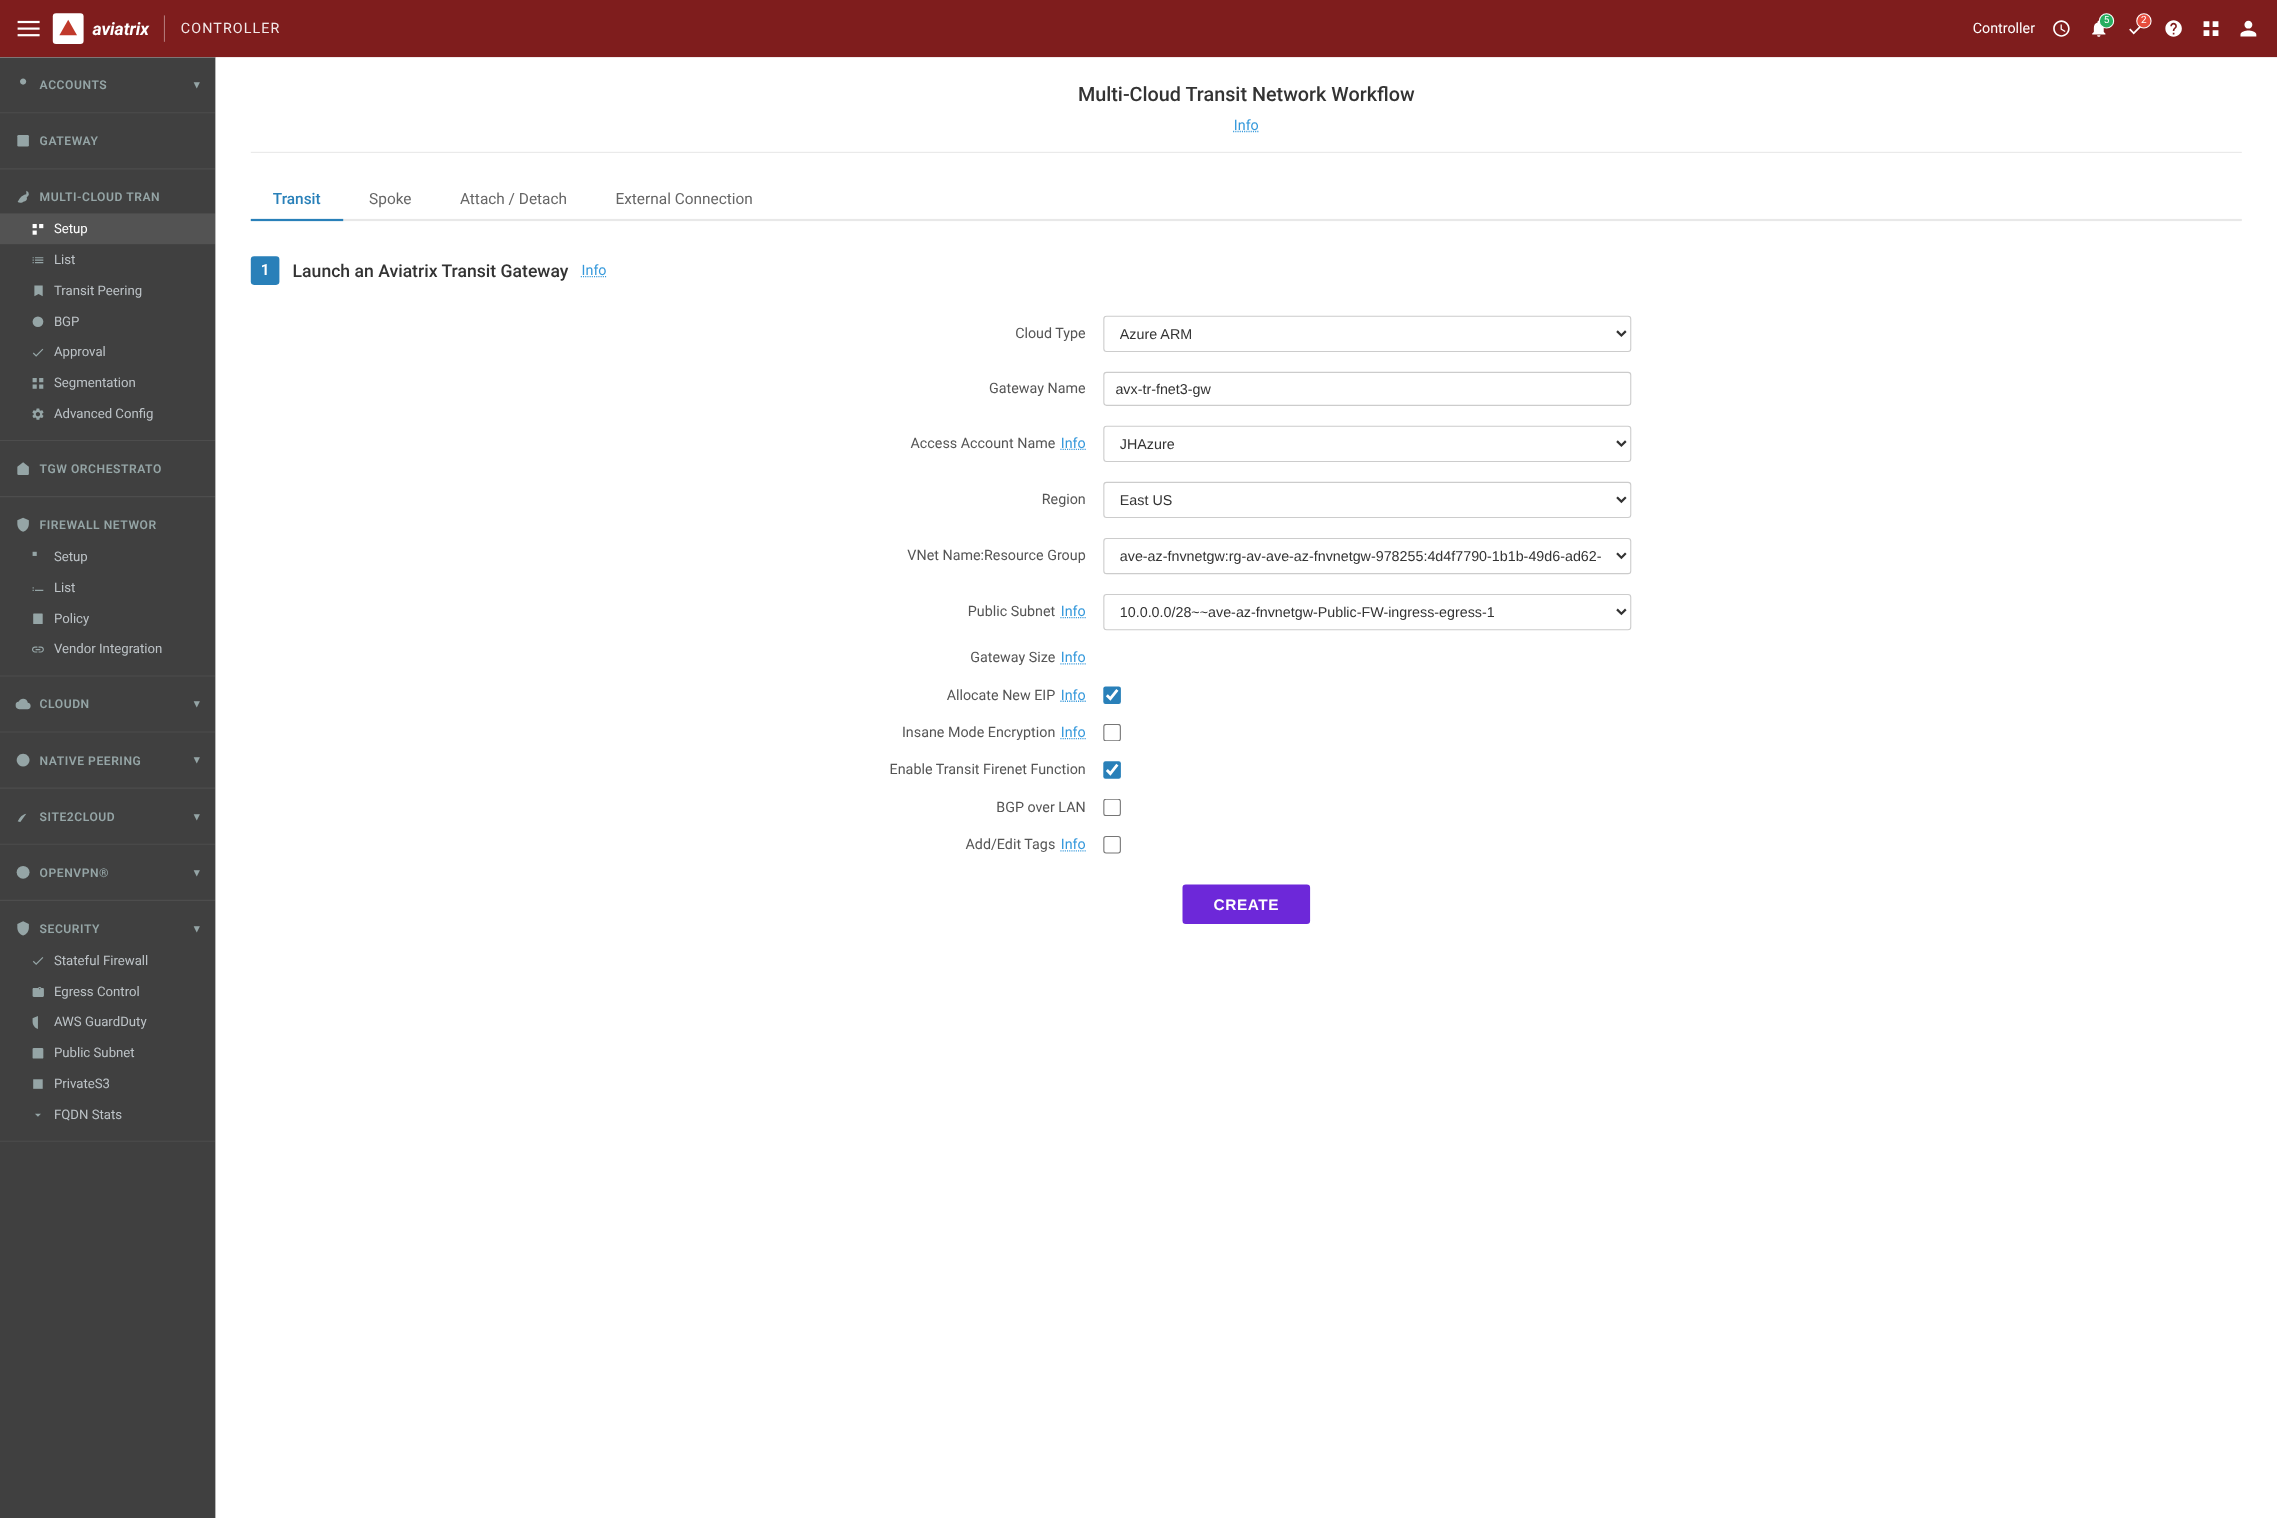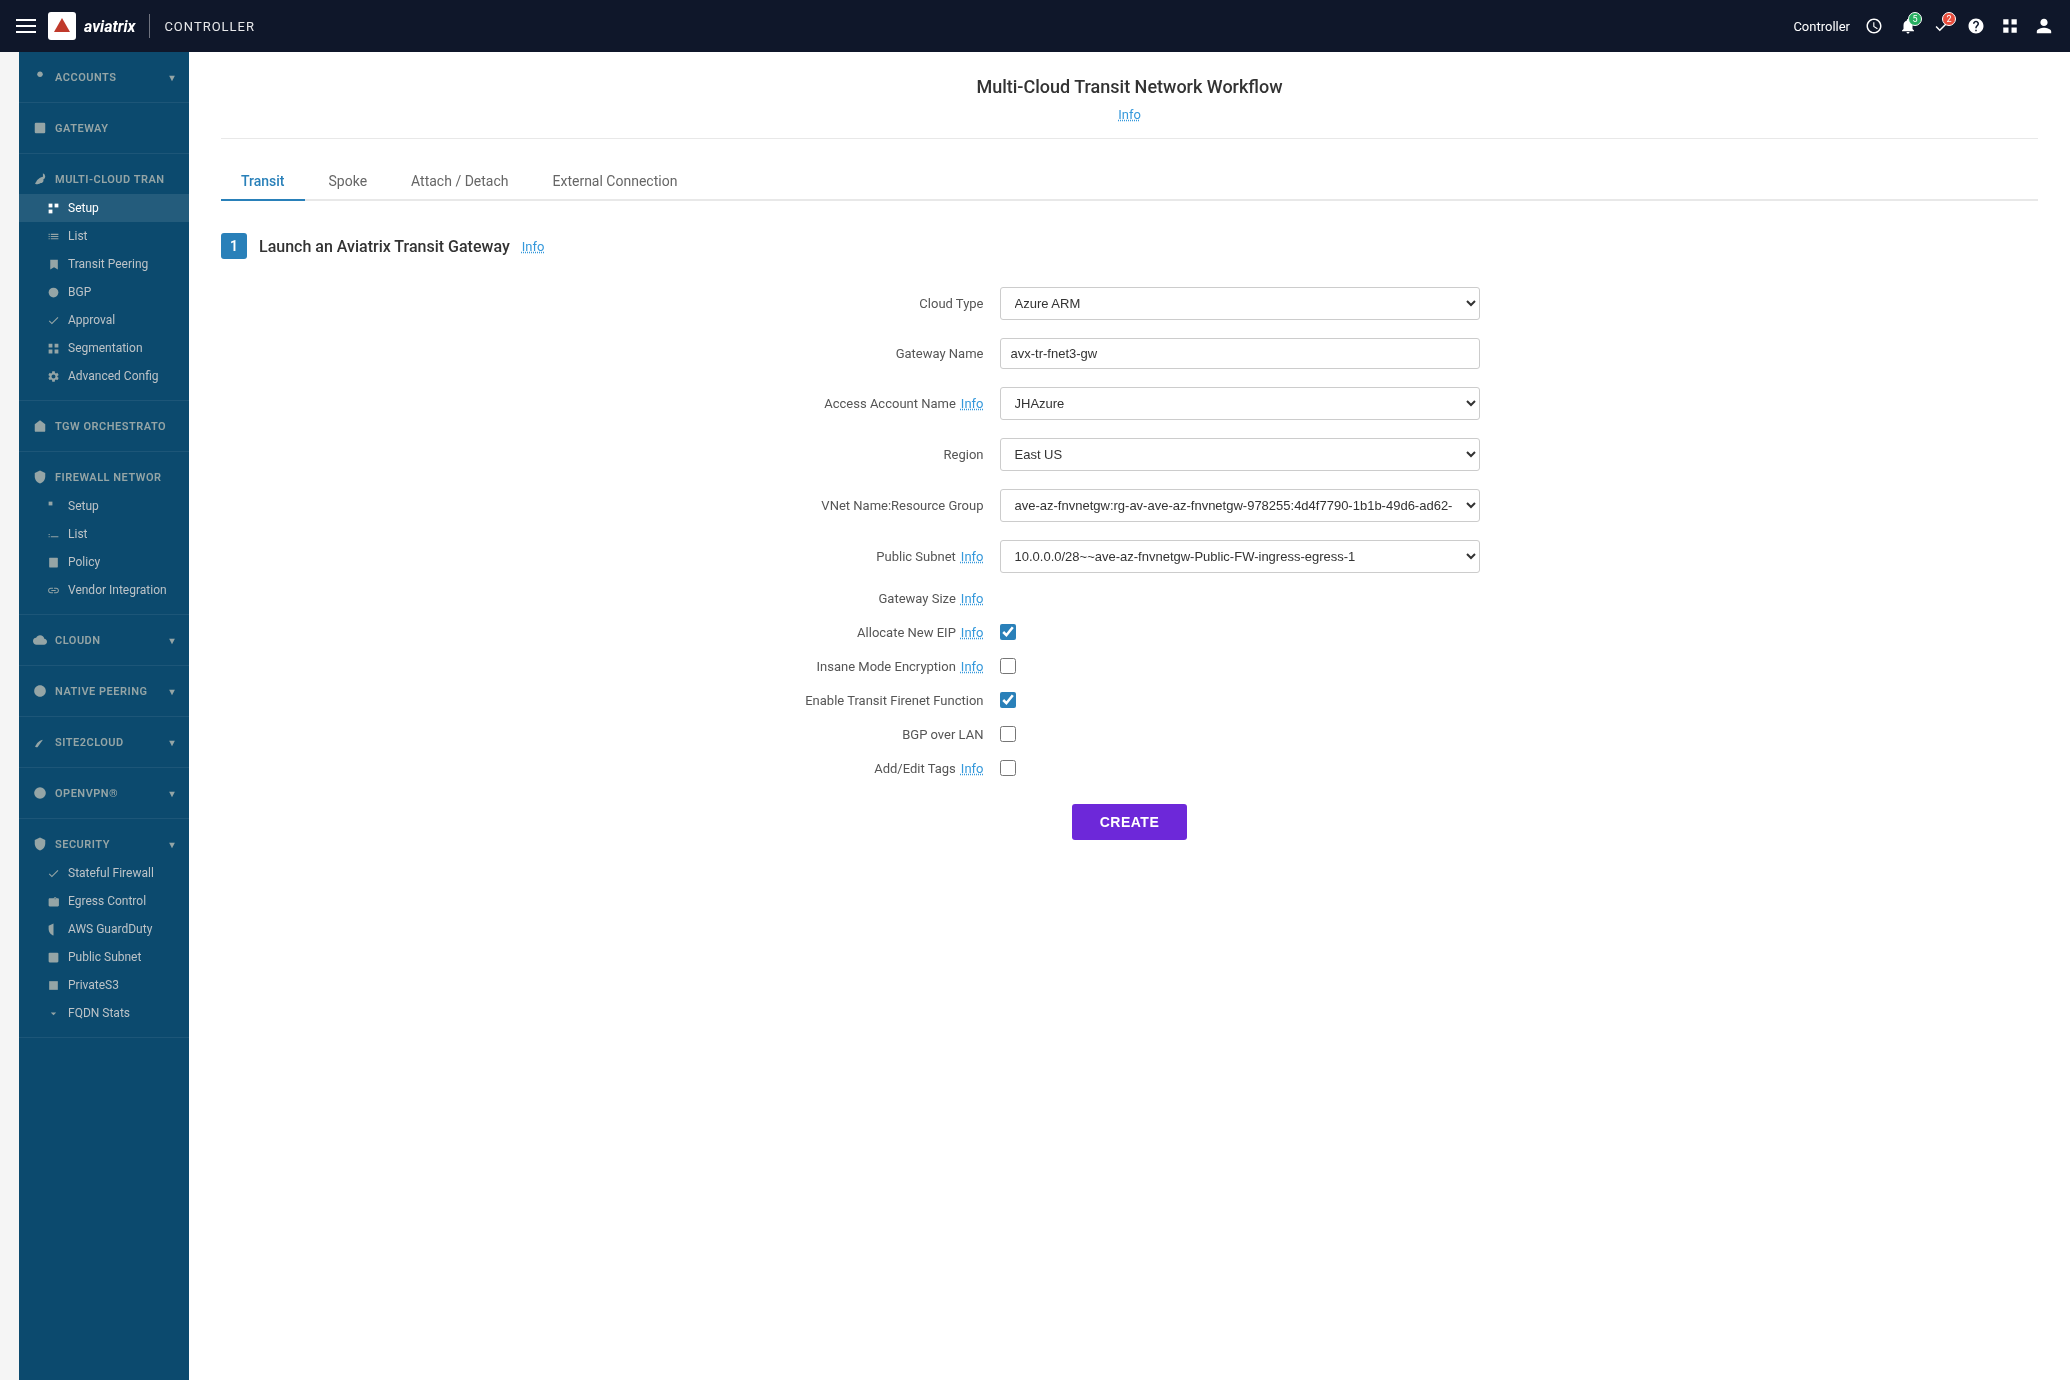--- a/index.html
+++ b/index.html
@@ -1,20 +1,20 @@
 <!DOCTYPE html>
 <html><head>
   <meta charset="utf-8">
   <style>
     * { box-sizing: border-box; margin: 0; padding: 0; }
     body { font-family: -apple-system, BlinkMacSystemFont, 'Segoe UI', Roboto, sans-serif; font-size: 14px; background: #f5f5f5; color: #333; display: flex; flex-direction: column; height: 100vh; }
 
     
     .topnav {
-      background: #0f172a;
+      background: #7f1d1d;
       height: 52px;
       display: flex;
       align-items: center;
       padding: 0 16px;
       flex-shrink: 0;
       color: white;
     }
     .topnav-left { display: flex; align-items: center; gap: 12px; flex: 1; }
     .hamburger { display: flex; flex-direction: column; gap: 4px; cursor: pointer; }
     .hamburger span { display: block; width: 20px; height: 2px; background: white; }
@@ -26,21 +26,21 @@
     .topnav-right { display: flex; align-items: center; gap: 14px; color: white; font-size: 13px; }
     .nav-icon { width: 20px; height: 20px; display: flex; align-items: center; justify-content: center; cursor: pointer; position: relative; }
     .nav-icon svg { width: 18px; height: 18px; fill: white; }
     .badge { position: absolute; top: -4px; right: -4px; background: #e74c3c; border: 1px solid white; color: white; font-size: 9px; border-radius: 50%; width: 14px; height: 14px; display: flex; align-items: center; justify-content: center; }
     .badge.green { background: #27ae60; }
 
     
     .layout { display: flex; flex: 1; overflow: hidden; }
 
     
-    .sidebar { width: 170px; background: #0c4a6e; color: #bdc3c7; overflow-y: auto; flex-shrink: 0; font-size: 12px; margin-left: 19px; }
+    .sidebar { width: 196px; background: #404040; color: #bdc3c7; overflow-y: auto; flex-shrink: 0; font-size: 12px; }
     .sidebar-section { padding: 10px 0; border-bottom: 1px solid rgba(255,255,255,0.07); }
     .sidebar-group-label {
       display: flex; align-items: center; gap: 8px;
       padding: 8px 14px;
       font-size: 11px;
       font-weight: 600;
       color: #95a5a6;
       text-transform: uppercase;
       letter-spacing: 0.5px;
       cursor: pointer;

